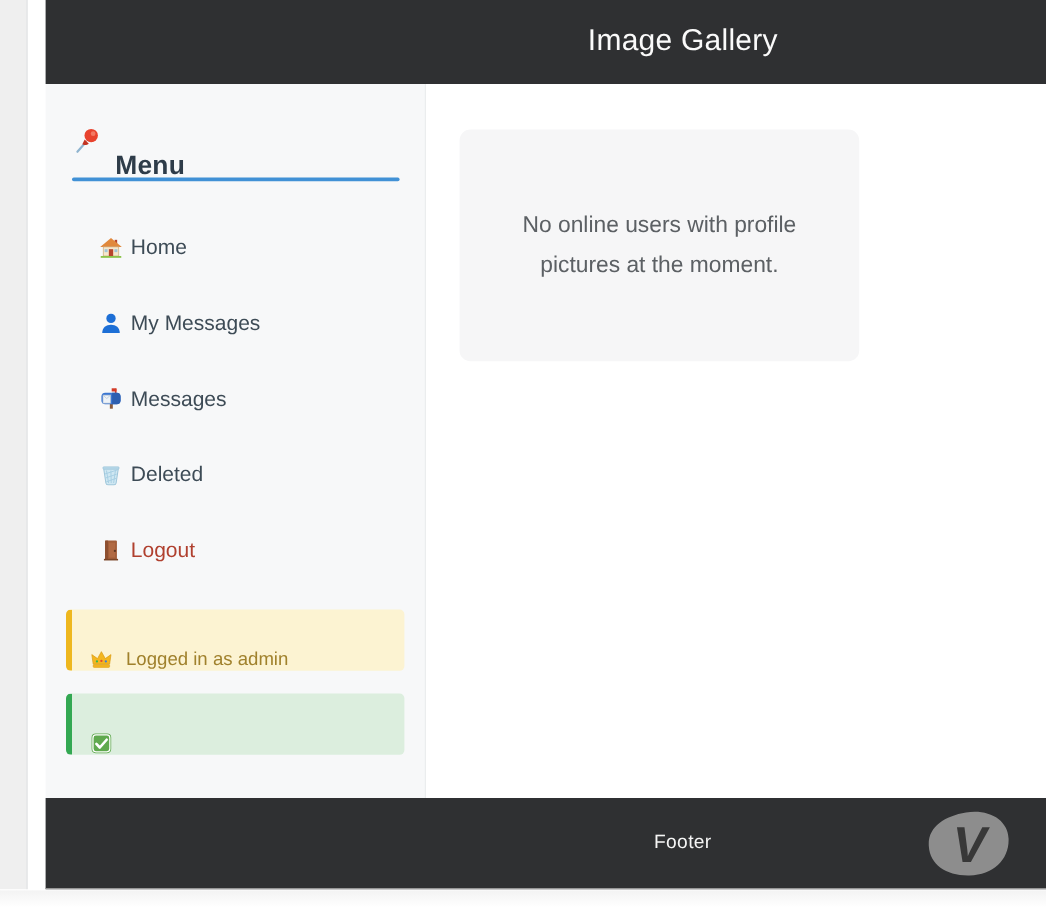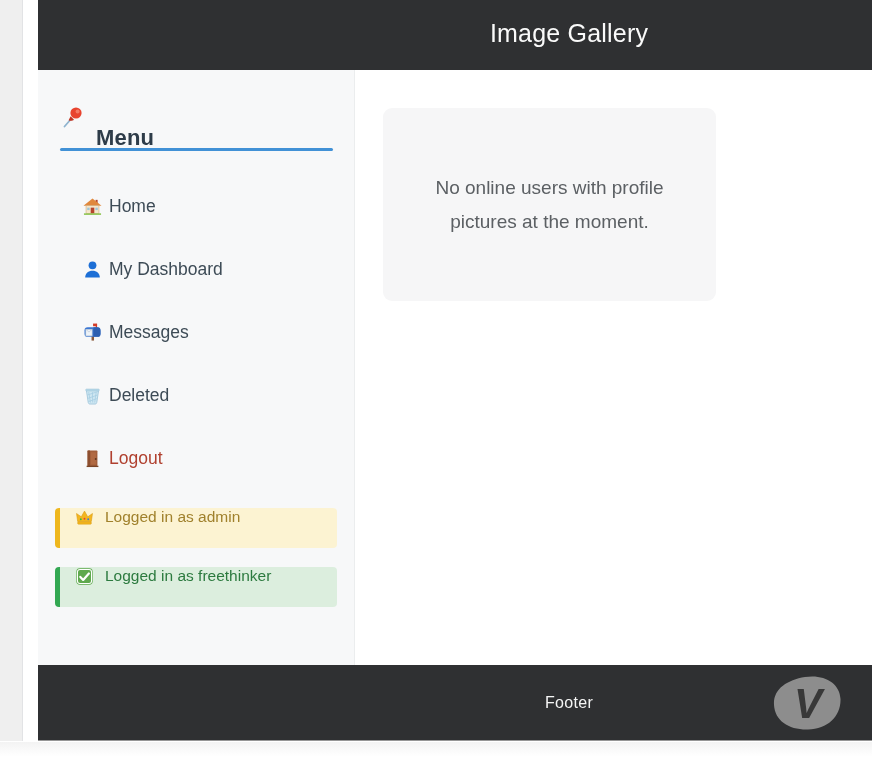--- a/index.html
+++ b/index.html
@@ -49,22 +49,22 @@
     margin:18px 0 0 22px;width:273px;height:3px;background:#4191d6;border-radius:2px;
   }
   .nav{margin-top:24px;display:block;}
   .nav-item{
     display:flex;align-items:center;gap:7px;height:63px;
     padding-left:45px;text-decoration:none;cursor:pointer;
   }
   .nav-label{font-size:17.5px;color:#3d4b56;}
   .badges{margin:18px 0 0 17px;width:282px;}
   .status-badge{
-    box-sizing:border-box;display:flex;align-items:flex-start;gap:11px;
-    height:40px;border-left:5px solid #ccc;border-radius:4px;
+    box-sizing:border-box;display:flex;align-items:flex-end;gap:11px;
+    height:51px;border-left:5px solid #ccc;border-radius:4px;
     padding-left:15px;margin-bottom:19px;background:#eee;
   }
   .badge-label{font-size:15.5px;}
   
   .main{flex:1 1 auto;position:relative;background:#ffffff;margin-top:8px;}
   .empty-card{
     position:absolute;left:28px;top:30px;width:333px;height:193px;
     background:#f6f6f7;border-radius:9px;
     display:flex;align-items:center;justify-content:center;
   }
@@ -130,21 +130,21 @@
           <span class="nav-label" style="color: rgb(61, 75, 86);">Home</span>
         </a>
 
         <a class="nav-item">
           <span class="icon">
             <svg width="19" height="19" viewBox="0 0 20 20">
               <circle cx="10" cy="5.6" r="4.1" fill="#1d6fd6"></circle>
               <path d="M2.3 18.5 c0-4.8 3.4-7.3 7.7-7.3 s7.7 2.5 7.7 7.3 z" fill="#1d6fd6"></path>
             </svg>
           </span>
-          <span class="nav-label" style="color: rgb(61, 75, 86);">My Dashboard</span>
+          <span class="nav-label" style="color: rgb(61, 75, 86);">My Messages</span>
         </a>
 
         <a class="nav-item">
           <span class="icon">
             <svg width="19" height="19" viewBox="0 0 20 20">
               <rect x="13.4" y="1" width="1.4" height="5" fill="#d33b27"></rect>
               <rect x="10.6" y="0.6" width="4.2" height="2.8" fill="#d33b27"></rect>
               <rect x="9" y="13.5" width="2.6" height="5" fill="#8a5a3b"></rect>
               <rect x="1.6" y="4.6" width="16.8" height="10" rx="3.4" fill="#3a76d2"></rect>
               <path d="M11 4.6 h4 a3.4 3.4 0 0 1 3.4 3.4 v3.2 a3.4 3.4 0 0 1 -3.4 3.4 h-4 z" fill="#2d5fb0"></path>
@@ -197,21 +197,20 @@
         </div>
 
         <div class="status-badge" style="background: rgb(220, 238, 222); border-left-color: rgb(51, 168, 82);">
           <span class="icon">
             <svg width="19" height="19" viewBox="0 0 20 20">
               <rect x="1.4" y="1.4" width="17.2" height="17.2" rx="3.6" fill="#5fa94e"></rect>
               <rect x="2.6" y="2.6" width="14.8" height="14.8" rx="2.6" fill="none" stroke="#ffffff" stroke-width="1.1"></rect>
               <path d="M5.6 10.4 l3 3.2 L14.6 6.8" stroke="#ffffff" stroke-width="2.3" fill="none" stroke-linecap="round" stroke-linejoin="round"></path>
             </svg>
           </span>
-          <span class="badge-label" style="color: rgb(44, 122, 63);">Logged in as freethinker</span>
         </div>
 
       </div>
     </div>
 
     <div class="main">
       <div class="empty-card">
         <p>No online users with profile pictures at the moment.</p>
       </div>
     </div>

